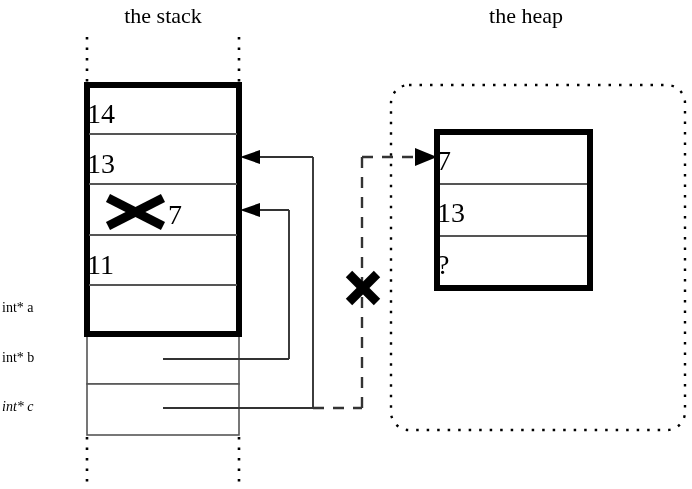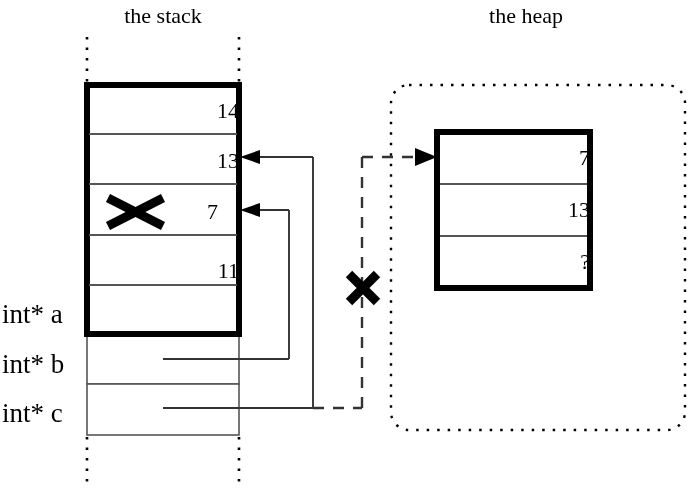--- a/index.html
+++ b/index.html
@@ -16,28 +16,28 @@
     font-size:22px;
     line-height:1;
     white-space:nowrap;
     text-align:center;
   }
   #title-stack{left:0;top:5px;width:326px;}
   #title-heap{left:360px;top:5px;width:332px;}
 
   .cellv{
     position:absolute;
-    font-size:22px;
+    font-size:28px;
     line-height:1;
     white-space:nowrap;
-    text-align:right;
+    text-align:left;
   }
   .ptrlabel{
     position:absolute;
-    font-size:27px;
+    font-size:14px;
     line-height:1;
     white-space:nowrap;
   }
   svg{position:absolute;left:0;top:0;}
 </style>
 </head>
 <body>
 
 <div id="root">
 
@@ -97,23 +97,23 @@
 
     <rect x="437" y="132" width="153" height="156" fill="#fff" stroke="#000" stroke-width="6"></rect>
     <line x1="440" y1="184" x2="587" y2="184" stroke="#555" stroke-width="1.8"></line>
     <line x1="440" y1="236" x2="587" y2="236" stroke="#555" stroke-width="1.8"></line>
 
   </svg>
 
   <div class="cellv" style="left:87px;top:100px;width:152px;">14</div>
   <div class="cellv" style="left:87px;top:150px;width:152px;">13</div>
   <div class="cellv" style="left:168px;top:201px;width:50px;">7</div>
-  <div class="cellv" style="left:87px;top:260px;width:152px;">11</div>
+  <div class="cellv" style="left:87px;top:251px;width:152px;">11</div>
 
   <div class="ptrlabel" style="left:2px;top:301px;">int* a</div>
   <div class="ptrlabel" style="left:2px;top:351px;">int* b</div>
-  <div class="ptrlabel" style="left:2px;top:400px;">int* c</div>
+  <div class="ptrlabel" style="left:2px;top:400px;font-style:italic;">int* c</div>
 
   <div class="cellv" style="left:437px;top:147px;width:153px;">7</div>
   <div class="cellv" style="left:437px;top:199px;width:153px;">13</div>
   <div class="cellv" style="left:437px;top:251px;width:153px;">?</div>
 
 </div>
 
 </body></html>

